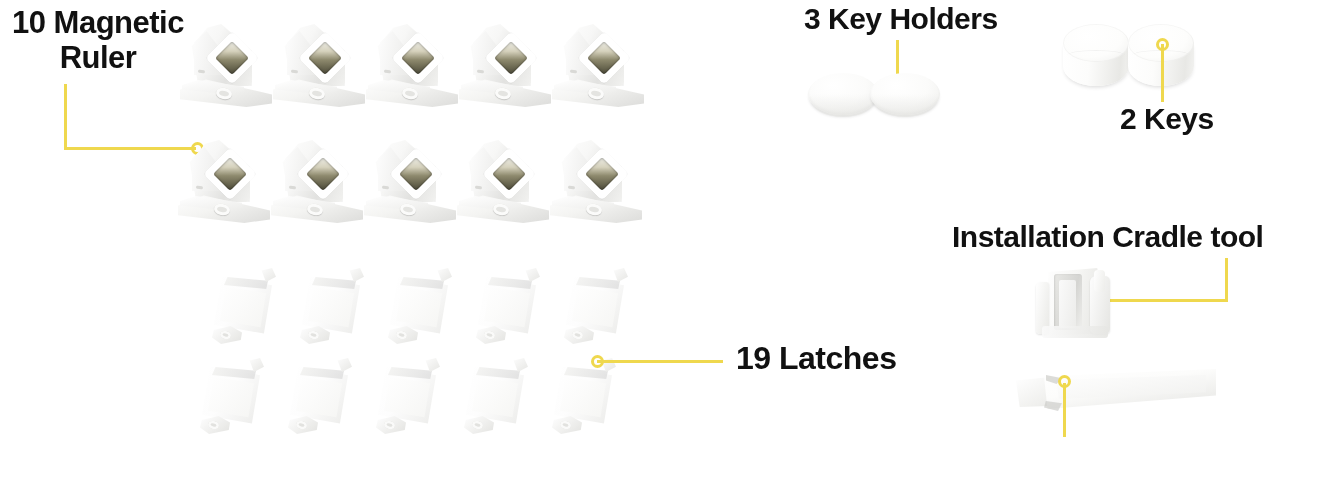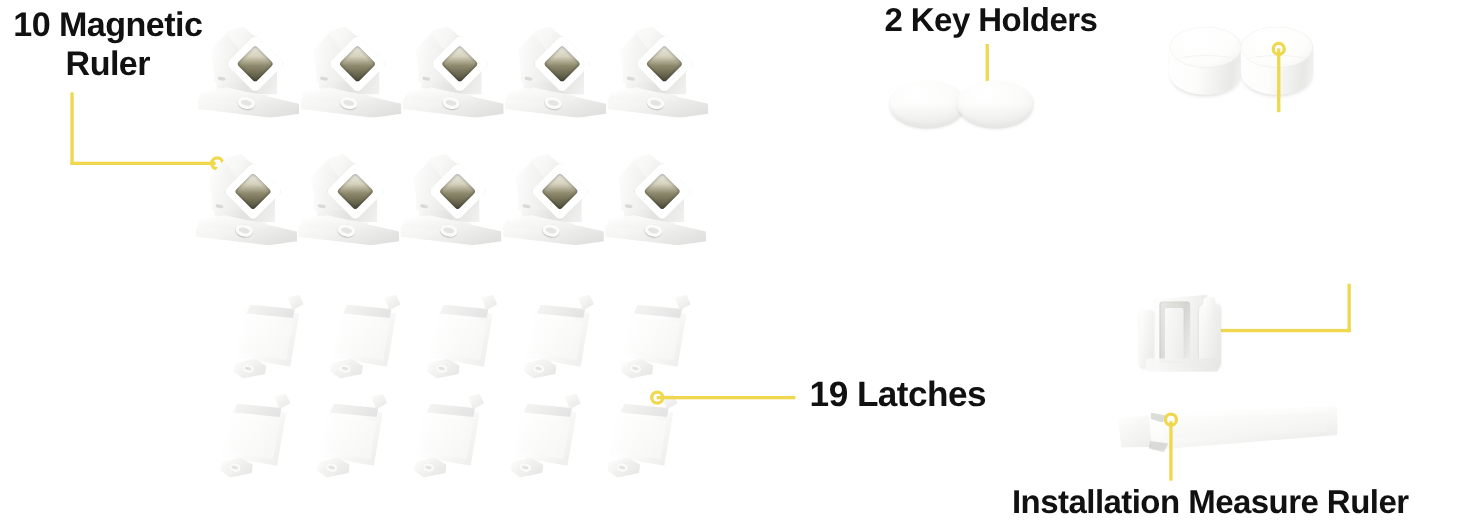--- a/index.html
+++ b/index.html
@@ -352,21 +352,21 @@
       <div class="ridge"></div>
       <div class="win-frame"></div>
       <div class="window"></div>
       <div class="nub"></div>
       <div class="base"></div>
       <div class="lip"></div>
       <div class="hole"></div>
     </div>
   </div>
 
-  <div class="label" style="left:804px;top:2px;font-size:30px;">2 Key Holders</div>
+  <div class="label" style="left:804px;top:2px;font-size:30px;">3 Key Holders</div>
 
   <div class="callout" style="left:896px;top:40px;width:20px;height:56px;">
     <div class="cl-v" style="left:0px;top:0px;height:50px;"></div>
     <div class="ring" style="left:-5px;top:44px;"></div>
   </div>
 
   <div>
     <div class="holder" style="left:808px;top:73px;">
       <div class="disc"></div>
       <div class="rim"></div>
@@ -388,20 +388,21 @@
       <div class="top"></div>
       <div class="seam"></div>
     </div>
   </div>
 
   <div class="callout" style="left:1161px;top:38px;width:20px;height:66px;">
     <div class="cl-v" style="left:0px;top:6px;height:58px;"></div>
     <div class="ring" style="left:-5px;top:0px;"></div>
   </div>
 
+  <div class="label" style="left:1120px;top:102px;font-size:30px;">2 Keys</div>
 
   <div>
 
     <div class="latch" style="left:208px;top:268px;">
       <div class="plate"></div>
       <div class="groove"></div>
       <div class="inner"></div>
       <div class="tab-tr"></div>
       <div class="tab-bl"></div>
       <div class="tab-bl-hole"></div>
@@ -481,20 +482,21 @@
     </div>
   </div>
 
   <div class="callout" style="left:591px;top:355px;width:140px;height:20px;">
     <div class="cl-h" style="left:6px;top:5px;width:126px;"></div>
     <div class="ring" style="left:0px;top:0px;"></div>
   </div>
 
   <div class="label" style="left:736px;top:341px;font-size:32px;">19 Latches</div>
 
+  <div class="label" style="left:952px;top:220px;font-size:30px;">Installation Cradle tool</div>
 
   <div class="callout" style="left:1085px;top:258px;width:150px;height:56px;">
     <div class="cl-v" style="left:140px;top:0px;height:44px;"></div>
     <div class="cl-h" style="left:8px;top:41px;width:135px;"></div>
     <div class="ring" style="left:0px;top:36px;"></div>
   </div>
 
   <div class="cradle" style="left:1032px;top:264px;">
     <div class="shell"></div>
     <div class="slot"></div>
@@ -511,15 +513,14 @@
     <div class="face"></div>
     <div class="notch-t"></div>
     <div class="notch-b"></div>
   </div>
 
   <div class="callout" style="left:1063px;top:375px;width:20px;height:66px;">
     <div class="cl-v" style="left:0px;top:8px;height:54px;"></div>
     <div class="ring" style="left:-5px;top:0px;"></div>
   </div>
 
-  <div class="label" style="left:920px;top:440px;font-size:30px;">Installation Measure Ruler</div>
 
 </div>
 
 </body></html>

